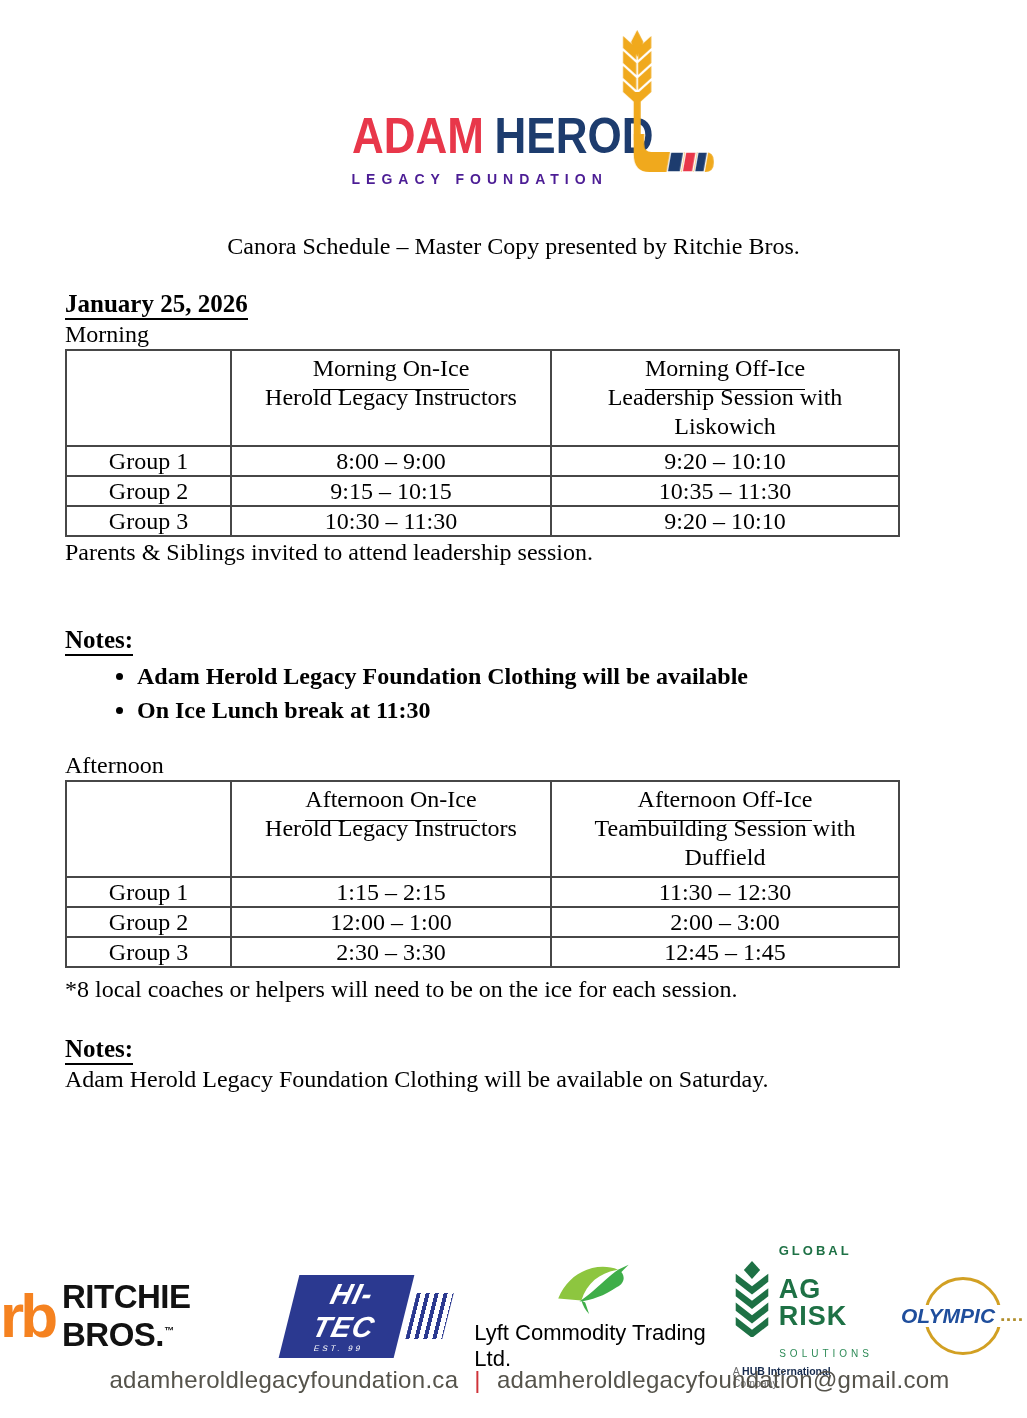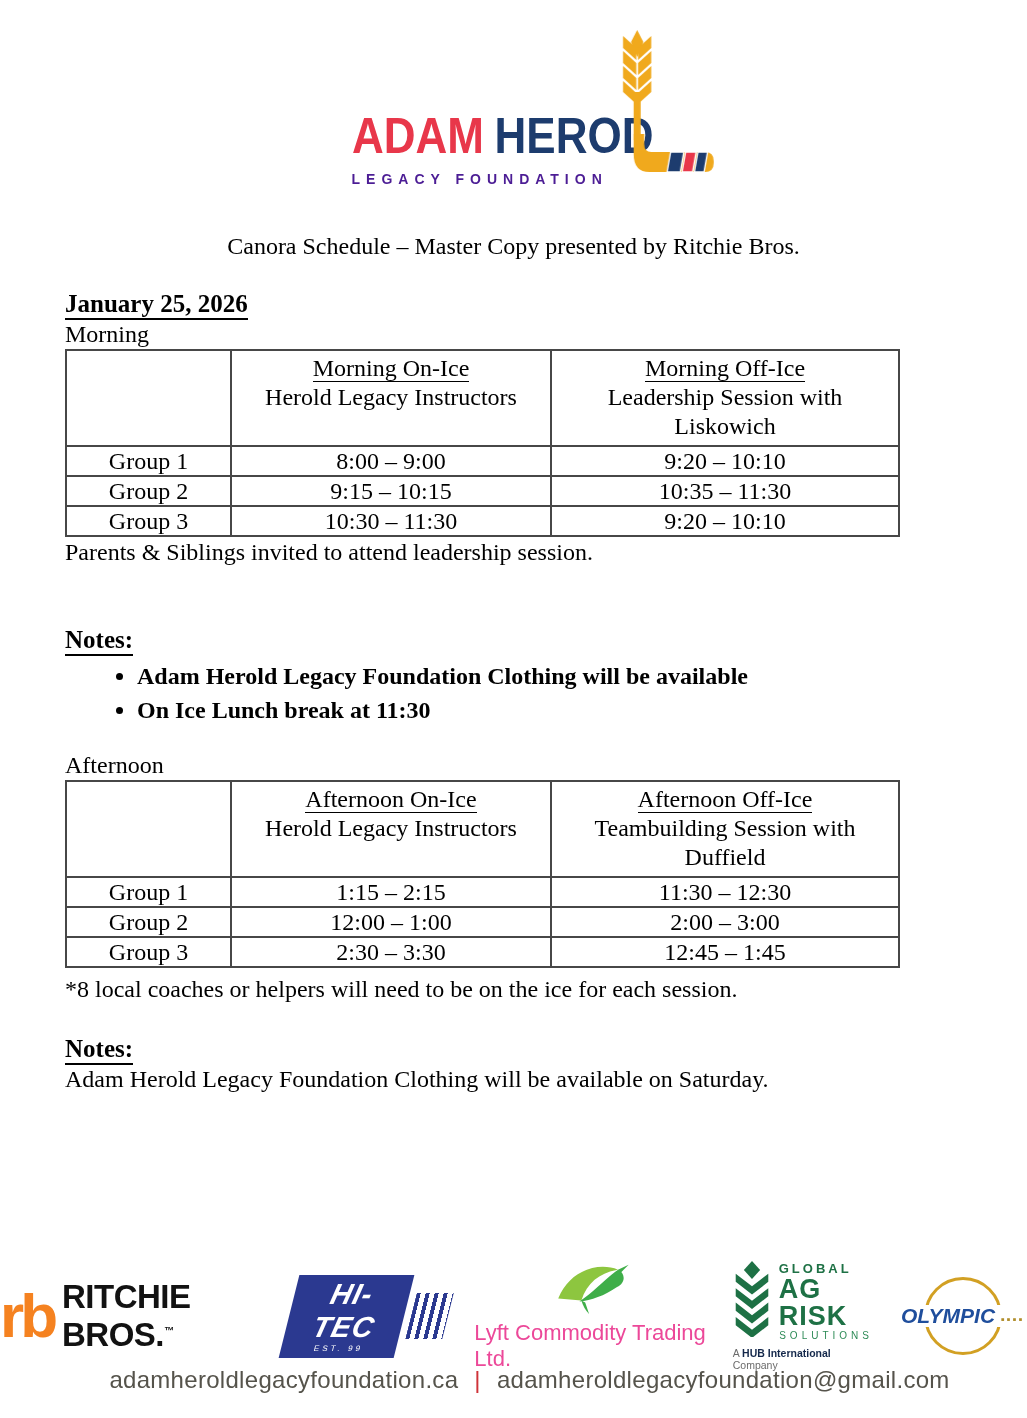--- a/index.html
+++ b/index.html
@@ -30,21 +30,21 @@
   
   .doc-title { text-align:center; margin-top:44px; font-size:24px; line-height:30px; }
   .content { margin-left:65px; width:835px; }
   .date-heading { margin-top:30px; font-size:25px; font-weight:bold; line-height:26px; }
   .date-heading span { border-bottom:2.5px solid #000; padding-bottom:1px; }
   .section-label { margin-top:4px; font-size:24px; line-height:27px; }
 
   table.sched { border-collapse:collapse; table-layout:fixed; width:833px; margin-top:1px; }
   table.sched td { border:2px solid #474747; text-align:center; font-size:24px; padding:0; }
   table.sched .hdr td { vertical-align:top; line-height:29px; padding:3px 4px 4px; }
-  table.sched .hdr .u { border-bottom:1.6px solid #000; padding-bottom:0px;text-align:right; }
+  table.sched .hdr .u { border-bottom:1.6px solid #000; padding-bottom:8px;text-align:right; }
   table.sched .data td { height:29px; line-height:28px; }
   .c1 { width:165px; } .c2 { width:320px; } .c3 { width:348px; }
 
   .footnote { font-size:24px; line-height:30px; }
   .fn-first { margin-top:6px; }
   .notes-heading { font-size:25px; font-weight:bold; line-height:30px; }
   .notes-heading span { border-bottom:2.5px solid #000; padding-bottom:1px; }
   .nh-morning { margin-top:58px; }
   .nh-afternoon { margin-top:30px; }
   ul.notes-list { margin:8px 0 0; padding-left:72px; list-style:disc;font-weight:bold; }
@@ -64,25 +64,25 @@
   .rb-tm { font-size:10px; vertical-align:super; }
 
   .sp-hitec { display:flex; align-items:center; }
   .hitec-box { background:#2b3990; transform:skewX(-14deg); padding:3px 16px 5px; text-align:center; }
   .hitec-name { display:block; color:#fff; font-style:italic; font-weight:700; font-size:29px; letter-spacing:1px; }
   .hitec-est { display:block; color:#fff; font-size:8px; letter-spacing:3px; }
   .hitec-stripes { width:46px; height:46px; transform:skewX(-14deg); margin-left:7px;
     background:repeating-linear-gradient(90deg,#2b3990 0 4px,#ffffff 4px 9px); }
 
   .sp-lyft { display:flex; flex-direction:column; align-items:center; }
-  .lyft-name { font-size:22px; color:#ec4899; margin-top:2px; }
+  .lyft-name { font-size:22px; color:#000000; margin-top:2px; }
 
   .sp-agrisk { display:flex; flex-direction:column; align-items:center; }
   .ag-top { display:flex; align-items:center; gap:8px; }
-  .ag-texts { display:flex; flex-direction:column; align-items:flex-start; }
+  .ag-texts { display:flex; flex-direction:column; align-items:flex-start;gap:18px; }
   .ag-global { font-size:13px; letter-spacing:3px; color:#1e7145; font-weight:700; }
   .ag-risk { font-size:27px; font-weight:700; color:#1e7145; letter-spacing:1px; line-height:1; }
   .ag-sol { font-size:10px; letter-spacing:4px; color:#2e8b57; align-self:flex-end; }
   .ag-hub { font-size:10.5px; color:#6b6b6b; margin-top:6px; }
   .ag-hub b { color:#14284b; }
 
   .sp-olympic { position:relative; width:128px; height:86px; display:flex; 
     justify-content:space-between; align-items:center; }
   .oly-ring { position:absolute; left:50%; top:50%; width:78px; height:78px; margin:-39px 0 0 -39px;
     border:3px solid #d2a023; border-radius:50%; }

